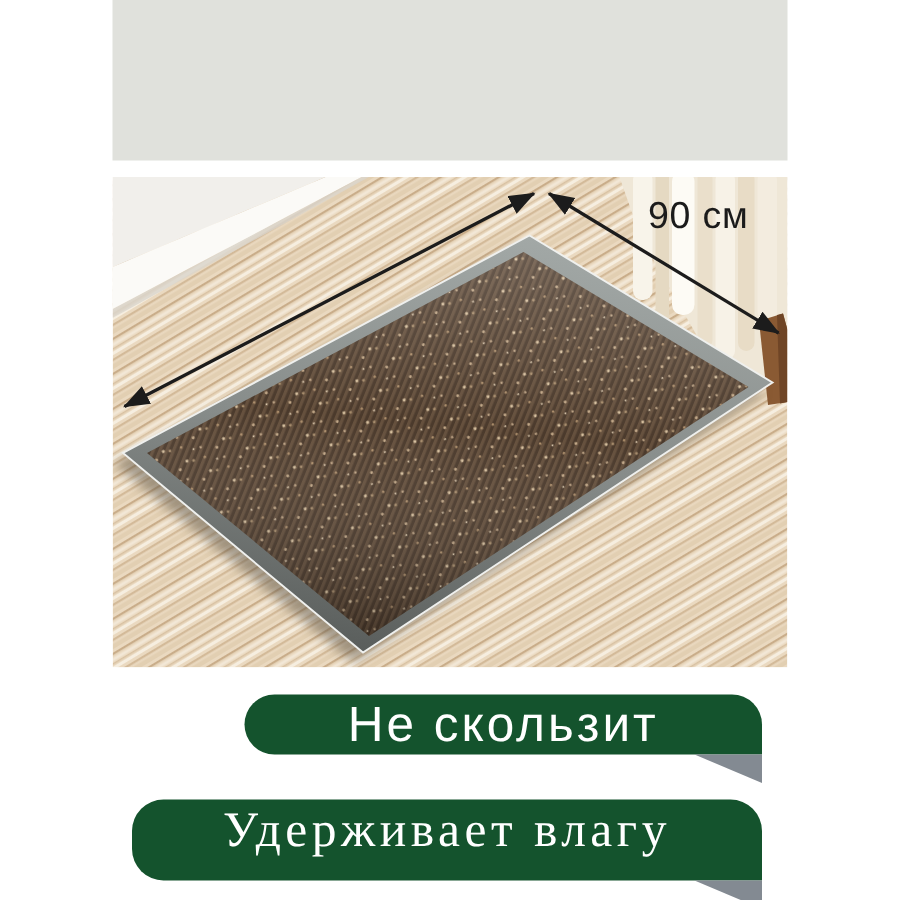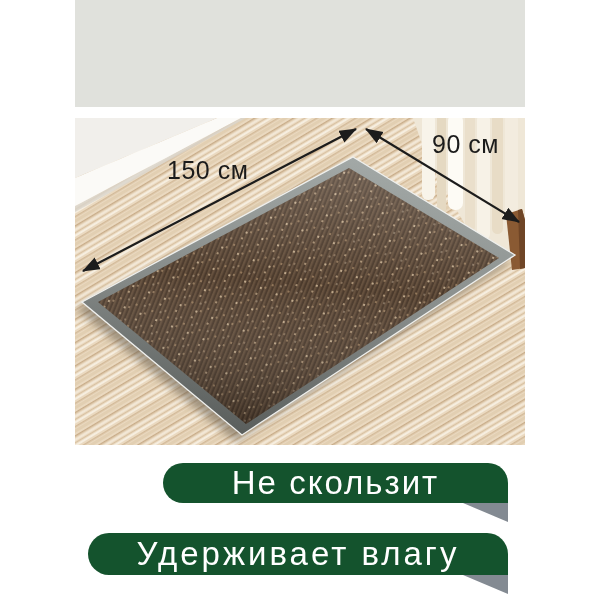--- a/index.html
+++ b/index.html
@@ -9,21 +9,21 @@
   .photo{position:absolute;left:75px;top:118px;width:450px;height:327px;overflow:hidden;}
   .photo svg{display:block;}
   .dim-label{position:absolute;color:#1b1b1b;font-size:25px;letter-spacing:0.5px;white-space:nowrap;}
   .dim-label.len{left:92px;top:38px;}
   .dim-label.wid{left:357px;top:12px;}
   .badge{position:absolute;background:#14532d;border-radius:21px 21px 0 21px;}
   .badge .lbl{display:block;width:100%;height:100%;color:#ffffff;text-align:center;
       font-size:33px;letter-spacing:2px;white-space:nowrap;}
   .badge.b1{left:163px;top:463px;width:345px;height:40px;}
   .badge.b1 .lbl{line-height:40px;}
-  .badge.b2{left:88px;top:533px;width:420px;height:42px;}
+  .badge.b2{left:88px;top:533px;width:420px;height:54px;font-family:Liberation Serif, serif;}
   .badge.b2 .lbl{line-height:42px;letter-spacing:3px;}
   .tail{position:absolute;right:0;top:100%;width:0;height:0;
         border-top:19px solid #838a92;border-left:45px solid transparent;}
 </style>
 </head>
 <body>
 
 <div class="top-strip"></div>
 
 <div class="photo">
@@ -94,21 +94,20 @@
     <polygon points="278,39 440,137 167,317 7,184" fill="url(#bord)" stroke="#eff0ee" stroke-width="1.3"></polygon>
 
     <polygon points="274,50 424,140 171,306 23,184" fill="url(#ribs)"></polygon>
     <polygon points="274,50 424,140 171,306 23,184" fill="url(#speck)" opacity="0.95"></polygon>
     <polygon points="274,50 424,140 171,306 23,184" fill="url(#shade)"></polygon>
 
     <line x1="8" y1="153" x2="281" y2="11" stroke="#1c1c1c" stroke-width="2.2" marker-start="url(#ah)" marker-end="url(#ah)"></line>
     <line x1="291" y1="11" x2="444" y2="104" stroke="#1c1c1c" stroke-width="2.2" marker-start="url(#ah)" marker-end="url(#ah)"></line>
   </svg>
 
-  <div class="dim-label len">150 см</div>
   <div class="dim-label wid">90 см</div>
 </div>
 
 <div class="badge b1">
   <span class="lbl">Не скользит</span>
   <span class="tail"></span>
 </div>
 
 <div class="badge b2">
   <span class="lbl">Удерживает влагу</span>

